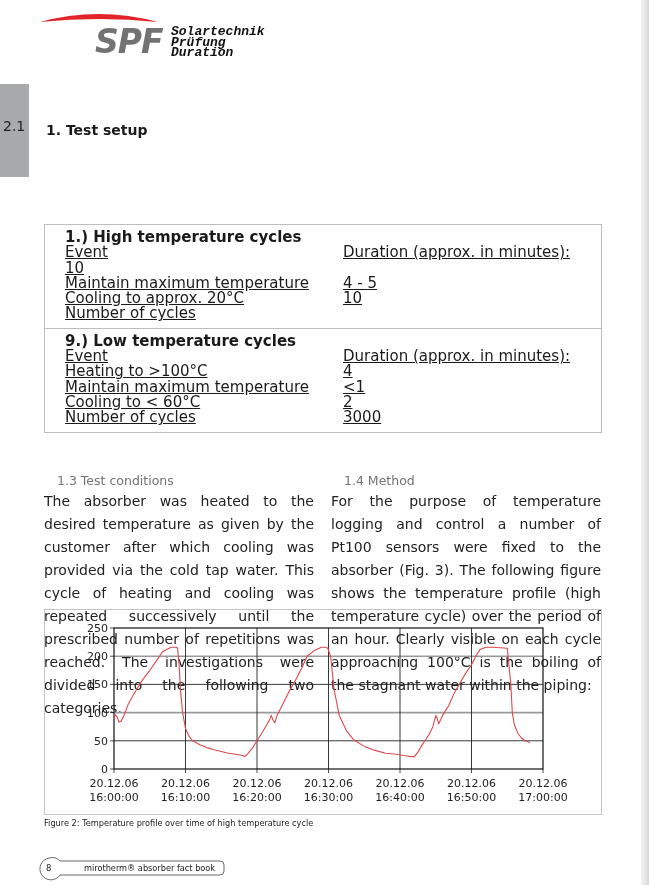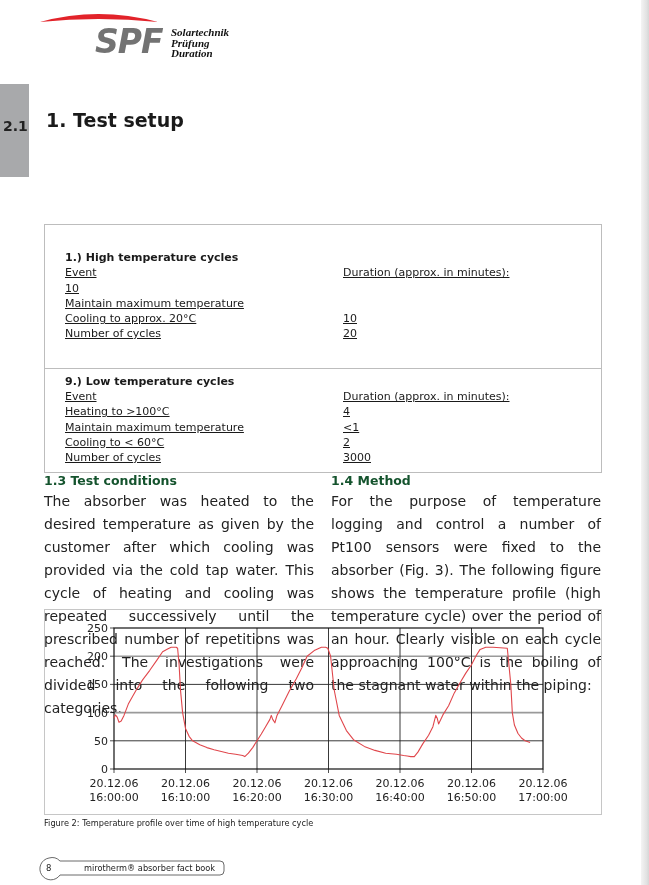--- a/index.html
+++ b/index.html
@@ -5,39 +5,39 @@
   html, body { margin:0; padding:0; background:#ffffff; }
   body { width:649px; height:885px; position:relative; overflow:hidden;
          font-family:"DejaVu Sans", sans-serif; color:#1a1a1a; }
   .right-edge { position:absolute; top:0; right:0; width:8px; height:885px;
          background:linear-gradient(to right,#f4f4f4,#e2e2e2 70%,#d6d6d6); }
   
   .logo { position:absolute; left:38px; top:10px; width:200px; height:50px; }
   .logo svg { position:absolute; left:0; top:0; }
   .logo-spf { position:absolute; left:57px; top:15px; font-family:"DejaVu Sans", sans-serif;
          font-weight:bold; font-style:italic; font-size:33px; letter-spacing:-1px; color:#737373; line-height:1; }
-  .logo-sub { position:absolute; left:133px; top:17px; font-family:Liberation Serif, serif;
-         font-weight:bold; font-style:italic; font-size:11px; line-height:10.5px; color:#111; }
+  .logo-sub { position:absolute; left:133px; top:17px; font-family:Liberation Mono, monospace;
+         font-weight:bold; font-style:italic; font-size:13px; line-height:10.5px; color:#111; }
   
   .section-tab { position:absolute; left:0; top:84px; width:29px; height:93px; background:#a8a9ab; }
-  .section-num { position:absolute; left:3px; top:118px; font-weight:bold; font-size:14px; color:#222; }
-  .page-title { position:absolute; left:46px; top:109px; font-weight:bold; font-size:19px; color:#1a1a1a;text-align:center; }
+  .section-num { position:absolute; left:3px; top:118px; font-weight:normal; font-size:14px; color:#222; }
+  .page-title { position:absolute; left:46px; top:122px; font-weight:bold; font-size:14px; color:#1a1a1a;text-align:center; }
   
   .tbl { position:absolute; left:44px; top:224px; width:556px; border:1px solid #bdbdbd; }
-  .tbl-block { padding:5px 0 6px 20px; font-size:11px; line-height:15.3px;margin-top:20px; }
+  .tbl-block { padding:5px 0 6px 20px; font-size:15px; line-height:15.3px; }
   .tbl-block + .tbl-block { border-top:1px solid #bdbdbd; }
   .tbl-head { font-weight:bold; }
   .tbl-row { display:flex;text-decoration:underline; }
   .tbl-row .c1 { width:278px; }
   .tbl-row .c2 { flex:1; }
   
   .col { position:absolute; top:473px; width:270px; }
   .col.left { left:44px; }
   .col.right { left:331px; }
-  .col h2 { margin:0 0 2px 0; font-size:12.5px; font-weight:bold; color:#14532d; }
+  .col h2 { margin:0 0 2px 13px; font-size:12.5px; font-weight:normal; color:#737373; }
   .col p { margin:0; font-size:14px; line-height:23px; text-align:justify; color:#222; }
   
   .figure { position:absolute; left:44px; top:609px; width:556px; height:204px;
          border:1px solid #c6c6c6; }
   .figure svg { position:absolute; left:0; top:0; }
   .caption { position:absolute; left:44px; top:818px; font-size:8.2px; color:#222; }
   
   .footer { position:absolute; left:36px; top:856px; }
   .footer svg { position:absolute; left:0; top:0; }
   .footer-page { position:absolute; left:10px; top:7px; font-size:8.5px; color:#222; }
@@ -69,28 +69,28 @@
       <div class="tbl-head">1.) High temperature cycles</div>
       <div class="tbl-row">
         <div class="c1">Event</div>
         <div class="c2">Duration (approx. in minutes):</div>
       </div>
       <div class="tbl-row">
         <div class="c2">10</div>
       </div>
       <div class="tbl-row">
         <div class="c1">Maintain maximum temperature</div>
+        <div class="c2">4 - 5</div>
       </div>
       <div class="tbl-row">
         <div class="c1">Cooling to approx. 20°C</div>
         <div class="c2">10</div>
       </div>
       <div class="tbl-row">
         <div class="c1">Number of cycles</div>
-        <div class="c2">20</div>
       </div>
     </div>
     <div class="tbl-block">
       <div class="tbl-head">9.) Low temperature cycles</div>
       <div class="tbl-row">
         <div class="c1">Event</div>
         <div class="c2">Duration (approx. in minutes):</div>
       </div>
       <div class="tbl-row">
         <div class="c1">Heating to &gt;100°C</div>

